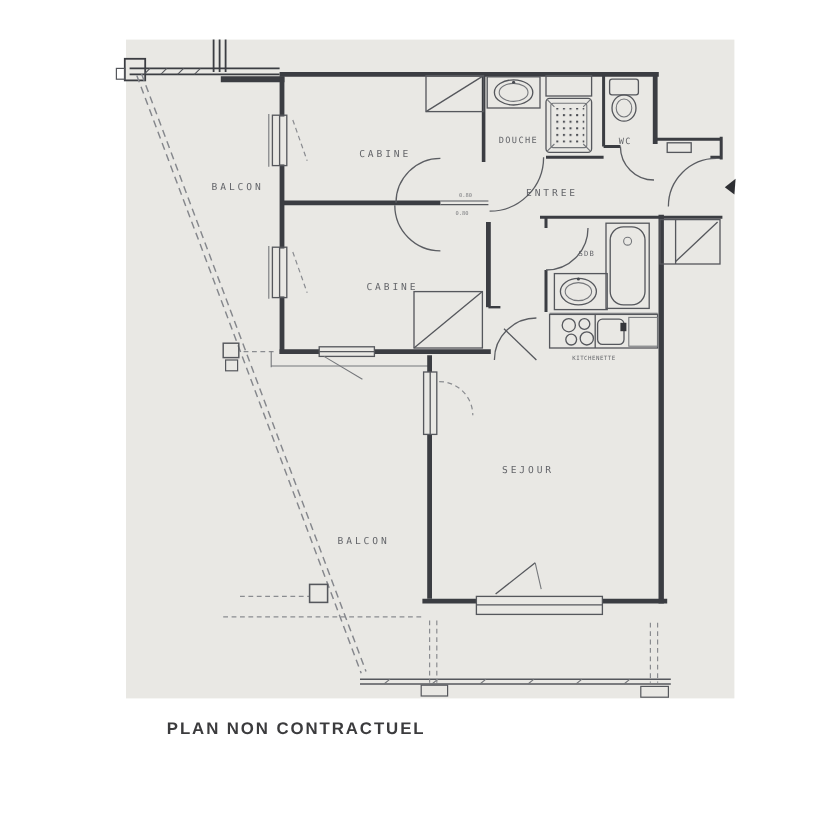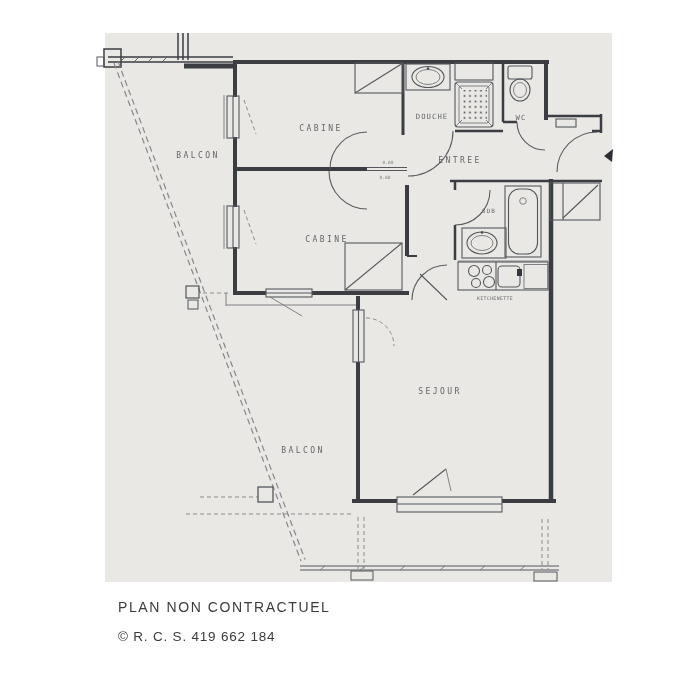--- a/index.html
+++ b/index.html
@@ -12,21 +12,21 @@
   .arc{stroke:#5b5d62;fill:none;stroke-width:1.1;}
   .dash{stroke:#85878c;fill:none;stroke-width:1.2;stroke-dasharray:6 4;}
   .dash-thin{stroke:#8a8c90;fill:none;stroke-width:1;stroke-dasharray:4 3;}
   .lbl{font-family:"DejaVu Sans Mono","Liberation Mono",monospace;fill:#4c4e54;opacity:.85;}
   .lbl-room{font-size:8px;letter-spacing:2.4px;}
   .lbl-small{font-size:7.2px;letter-spacing:1.1px;}
   .lbl-sdb{font-size:6px;letter-spacing:1px;}
   .lbl-tiny{font-size:4.8px;letter-spacing:.4px;}
   .lbl-dim{font-size:4.5px;letter-spacing:0;opacity:.7;}
   .footer-line{position:absolute;left:118px;color:#3b3b3d;}
-  #footer1{top:599px;font-size:14px;letter-spacing:1.6px;font-weight:400;}
+  #footer1{top:599px;font-size:14px;letter-spacing:1.6px;font-weight:700;margin-left:21px;}
   #footer2{top:629px;font-size:13.5px;letter-spacing:.8px;font-weight:400;}
 </style>
 </head>
 <body>
 
 <div id="stage">
 
   <svg width="700" height="700" viewBox="0 0 700 700">
     <defs>
       <pattern id="dots" patternUnits="userSpaceOnUse" width="5.5" height="5.5">
@@ -228,15 +228,14 @@
       <text x="489" y="213" text-anchor="middle" class="lbl lbl-sdb">SDB</text>
       <text x="495" y="300" text-anchor="middle" class="lbl lbl-tiny">KITCHENETTE</text>
       <text x="440" y="394" text-anchor="middle" class="lbl lbl-room">SEJOUR</text>
       <text x="303" y="453" text-anchor="middle" class="lbl lbl-room">BALCON</text>
       <text x="388" y="164" text-anchor="middle" class="lbl lbl-dim">0.80</text>
       <text x="385" y="179" text-anchor="middle" class="lbl lbl-dim">0.80</text>
     </g>
   </svg>
 
   <div id="footer1" class="footer-line">PLAN NON CONTRACTUEL</div>
-  <div id="footer2" class="footer-line">© R. C. S. 419 662 184</div>
 
 </div>
 
 </body></html>

